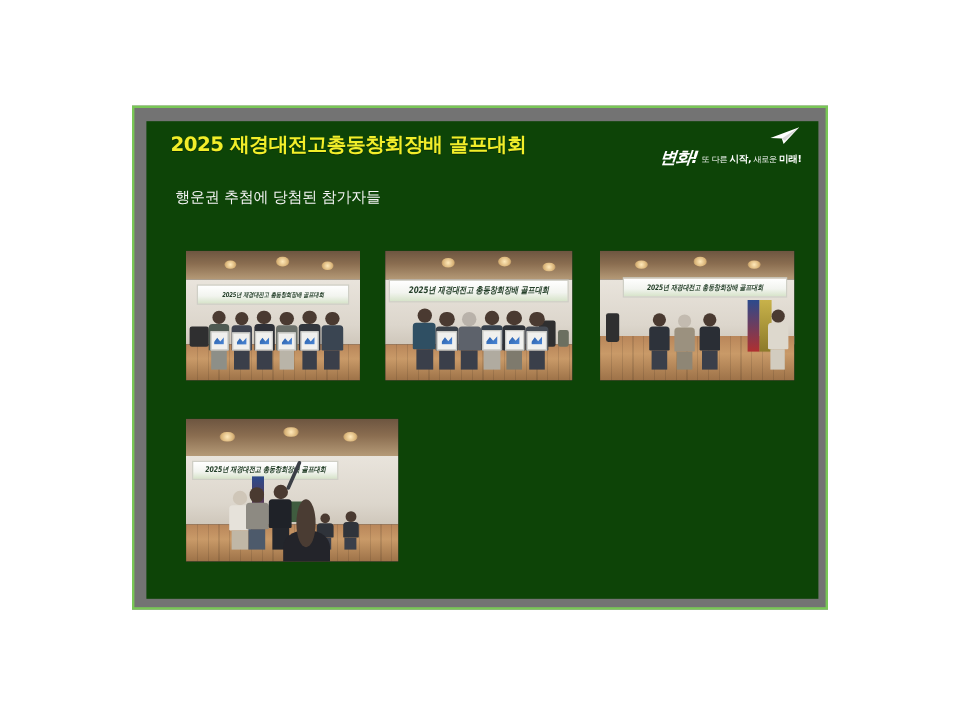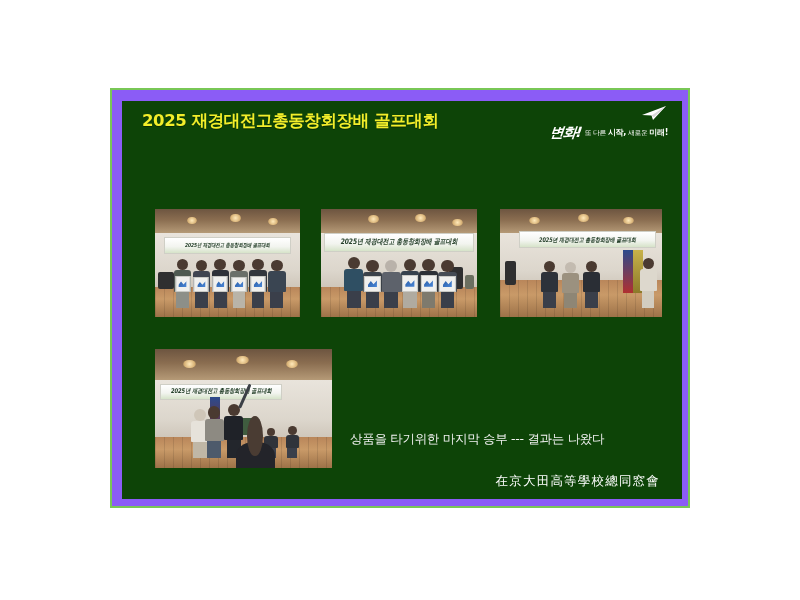--- a/index.html
+++ b/index.html
@@ -12,21 +12,21 @@
     overflow: hidden;
   }
 
   
   #slide-frame {
     position: absolute;
     left: 110px;
     top: 88px;
     width: 580px;
     height: 420px;
-    background: #8b5cf6;
+    background: #737373;
     border: 2px solid #79c756;
   }
 
   
   #slide-body {
     position: absolute;
     left: 10px;
     top: 11px;
     width: 560px;
     height: 398px;
@@ -211,20 +211,21 @@
       <div id="brand-logo">
         <svg id="plane-icon" viewBox="0 0 26 16">
           <path d="M1 10 L25 1 L12 15 L10.5 10.5 Z" fill="#ffffff"></path>
           <path d="M10.5 10.5 L25 1 L13 12.2 Z" fill="#d8d8d8"></path>
         </svg>
         <span id="brand-wordmark">변화!</span>
         <span id="brand-tagline"><span>또 다른 </span><span class="em">시작,</span><span> 새로운 </span><span class="em">미래!</span></span>
       </div>
     </div>
 
+    <div id="section-caption">행운권 추첨에 당첨된 참가자들</div>
 
     <div class="photo" style="left:33px; top:108px; width:145px; height:108px;">
       <div class="ph-scene">
         <div class="ph-ceiling"></div>
         <div class="ph-lamp" style="left:22%; top:7%;"></div>
         <div class="ph-lamp" style="left:52%; top:5%;"></div>
         <div class="ph-lamp" style="left:78%; top:8%;"></div>
         <div class="ph-wall"></div>
         <div class="ph-banner">
           <span class="ph-banner-text">2025년 재경대전고 총동창회장배 골프대회</span>
@@ -393,18 +394,16 @@
         <div class="person" style="left:75%; width:5%; height:27%;">
           <div class="p-head"></div>
             <div class="p-body" style="background:#30343b;"></div>
           <div class="p-legs"></div>
         </div>
         <div class="ph-fg" style="left:46%; width:22%; height:26%;"></div>
         <div class="ph-fg" style="left:52%; width:9%; height:34%; border-radius:50%; bottom:10%; background:#4a3c33;"></div>
       </div>
     </div>
 
-    <div id="result-caption">상품을 타기위한 마지막 승부 --- 결과는 나왔다</div>
-
-    <div id="org-footer">在京大田高等學校總同窓會</div>
+
 
   </div>
 </div>
 
 </body></html>

